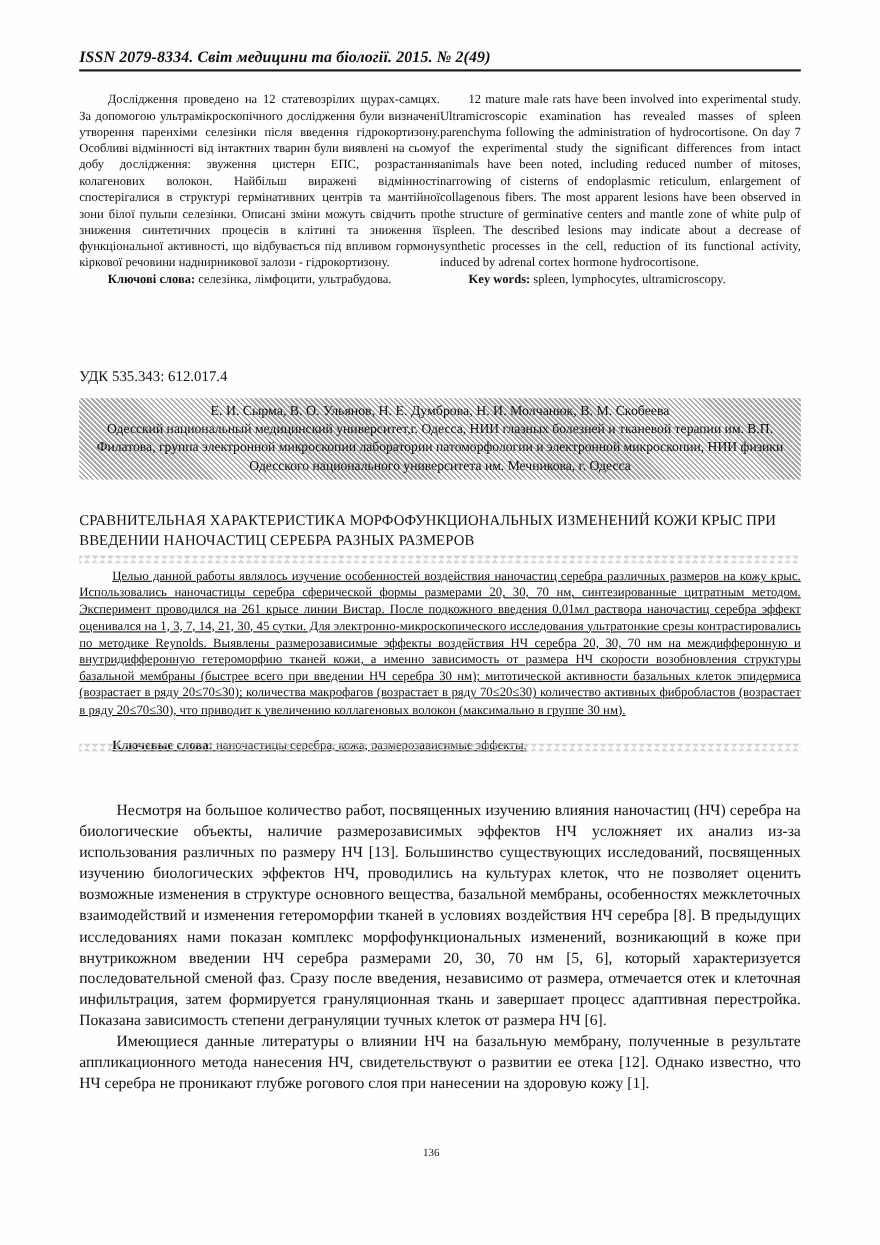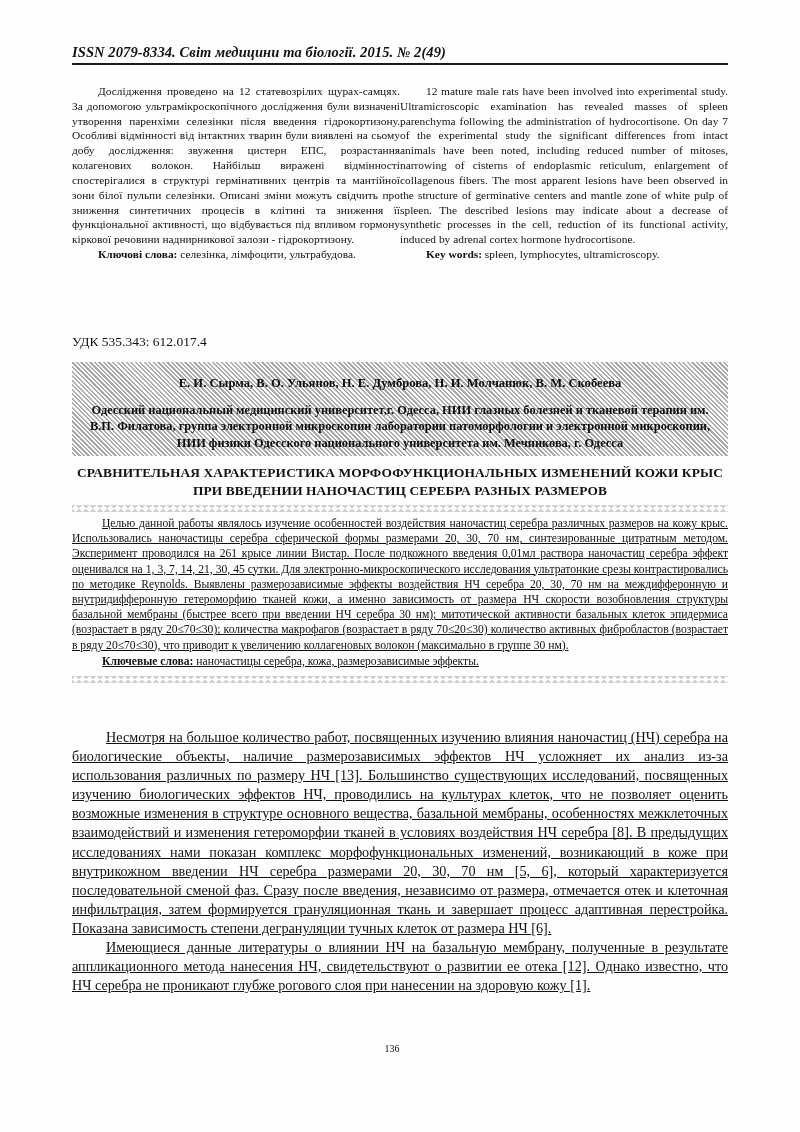--- a/index.html
+++ b/index.html
@@ -108,38 +108,37 @@
       45deg,
       rgba(255,255,255,0.95) 0px,
       rgba(255,255,255,0.95) 1.6px,
       rgba(150,150,150,0.75) 1.6px,
       rgba(150,150,150,0.75) 3.2px
     );
     text-align: center;
   }
   .author-block .names,
   .author-block .affil {
-    font-weight: bold;
+    font-weight: normal;
     font-size: 12.6px;
     line-height: 1.34;
     color: #0d0d0d;
-    margin-top: 10px;
   }
   .author-block .affil {
     font-size: 12.4px;
   }
 
   
   .article-title {
     position: absolute;
     left: 72px;
     right: 72px;
     top: 464px;
-    text-align: center;
-    font-weight: bold;
+    text-align: left;
+    font-weight: normal;
     font-size: 13.4px;
     line-height: 1.32;
     letter-spacing: 0.1px;
   }
 
   
   .zigzag {
     position: absolute;
     left: 72px;
     right: 72px;
@@ -164,21 +163,21 @@
     top: 516px;
     font-size: 11.6px;
     line-height: 1.31;
     text-align: justify;
   }
   .ru-abstract p {
     margin: 0;
     text-indent: 30px;
     text-decoration: underline;
   }
-  .ru-abstract p.kw { margin-top: 1px; }
+  .ru-abstract p.kw { margin-top: 17px; }
 
   
   .funding {
     position: absolute;
     left: 72px;
     right: 72px;
     top: 695px;
     font-style: italic;
     font-weight: bold;
     font-size: 11.8px;
@@ -189,21 +188,20 @@
 
   
   .body-text {
     position: absolute;
     left: 72px;
     right: 72px;
     top: 728px;
     font-size: 14.2px;
     line-height: 1.345;
     text-align: justify;
-    text-decoration: underline;
   }
   .body-text p {
     margin: 0;
     text-indent: 34px;
   }
 
   
   .page-number {
     position: absolute;
     left: 0;

